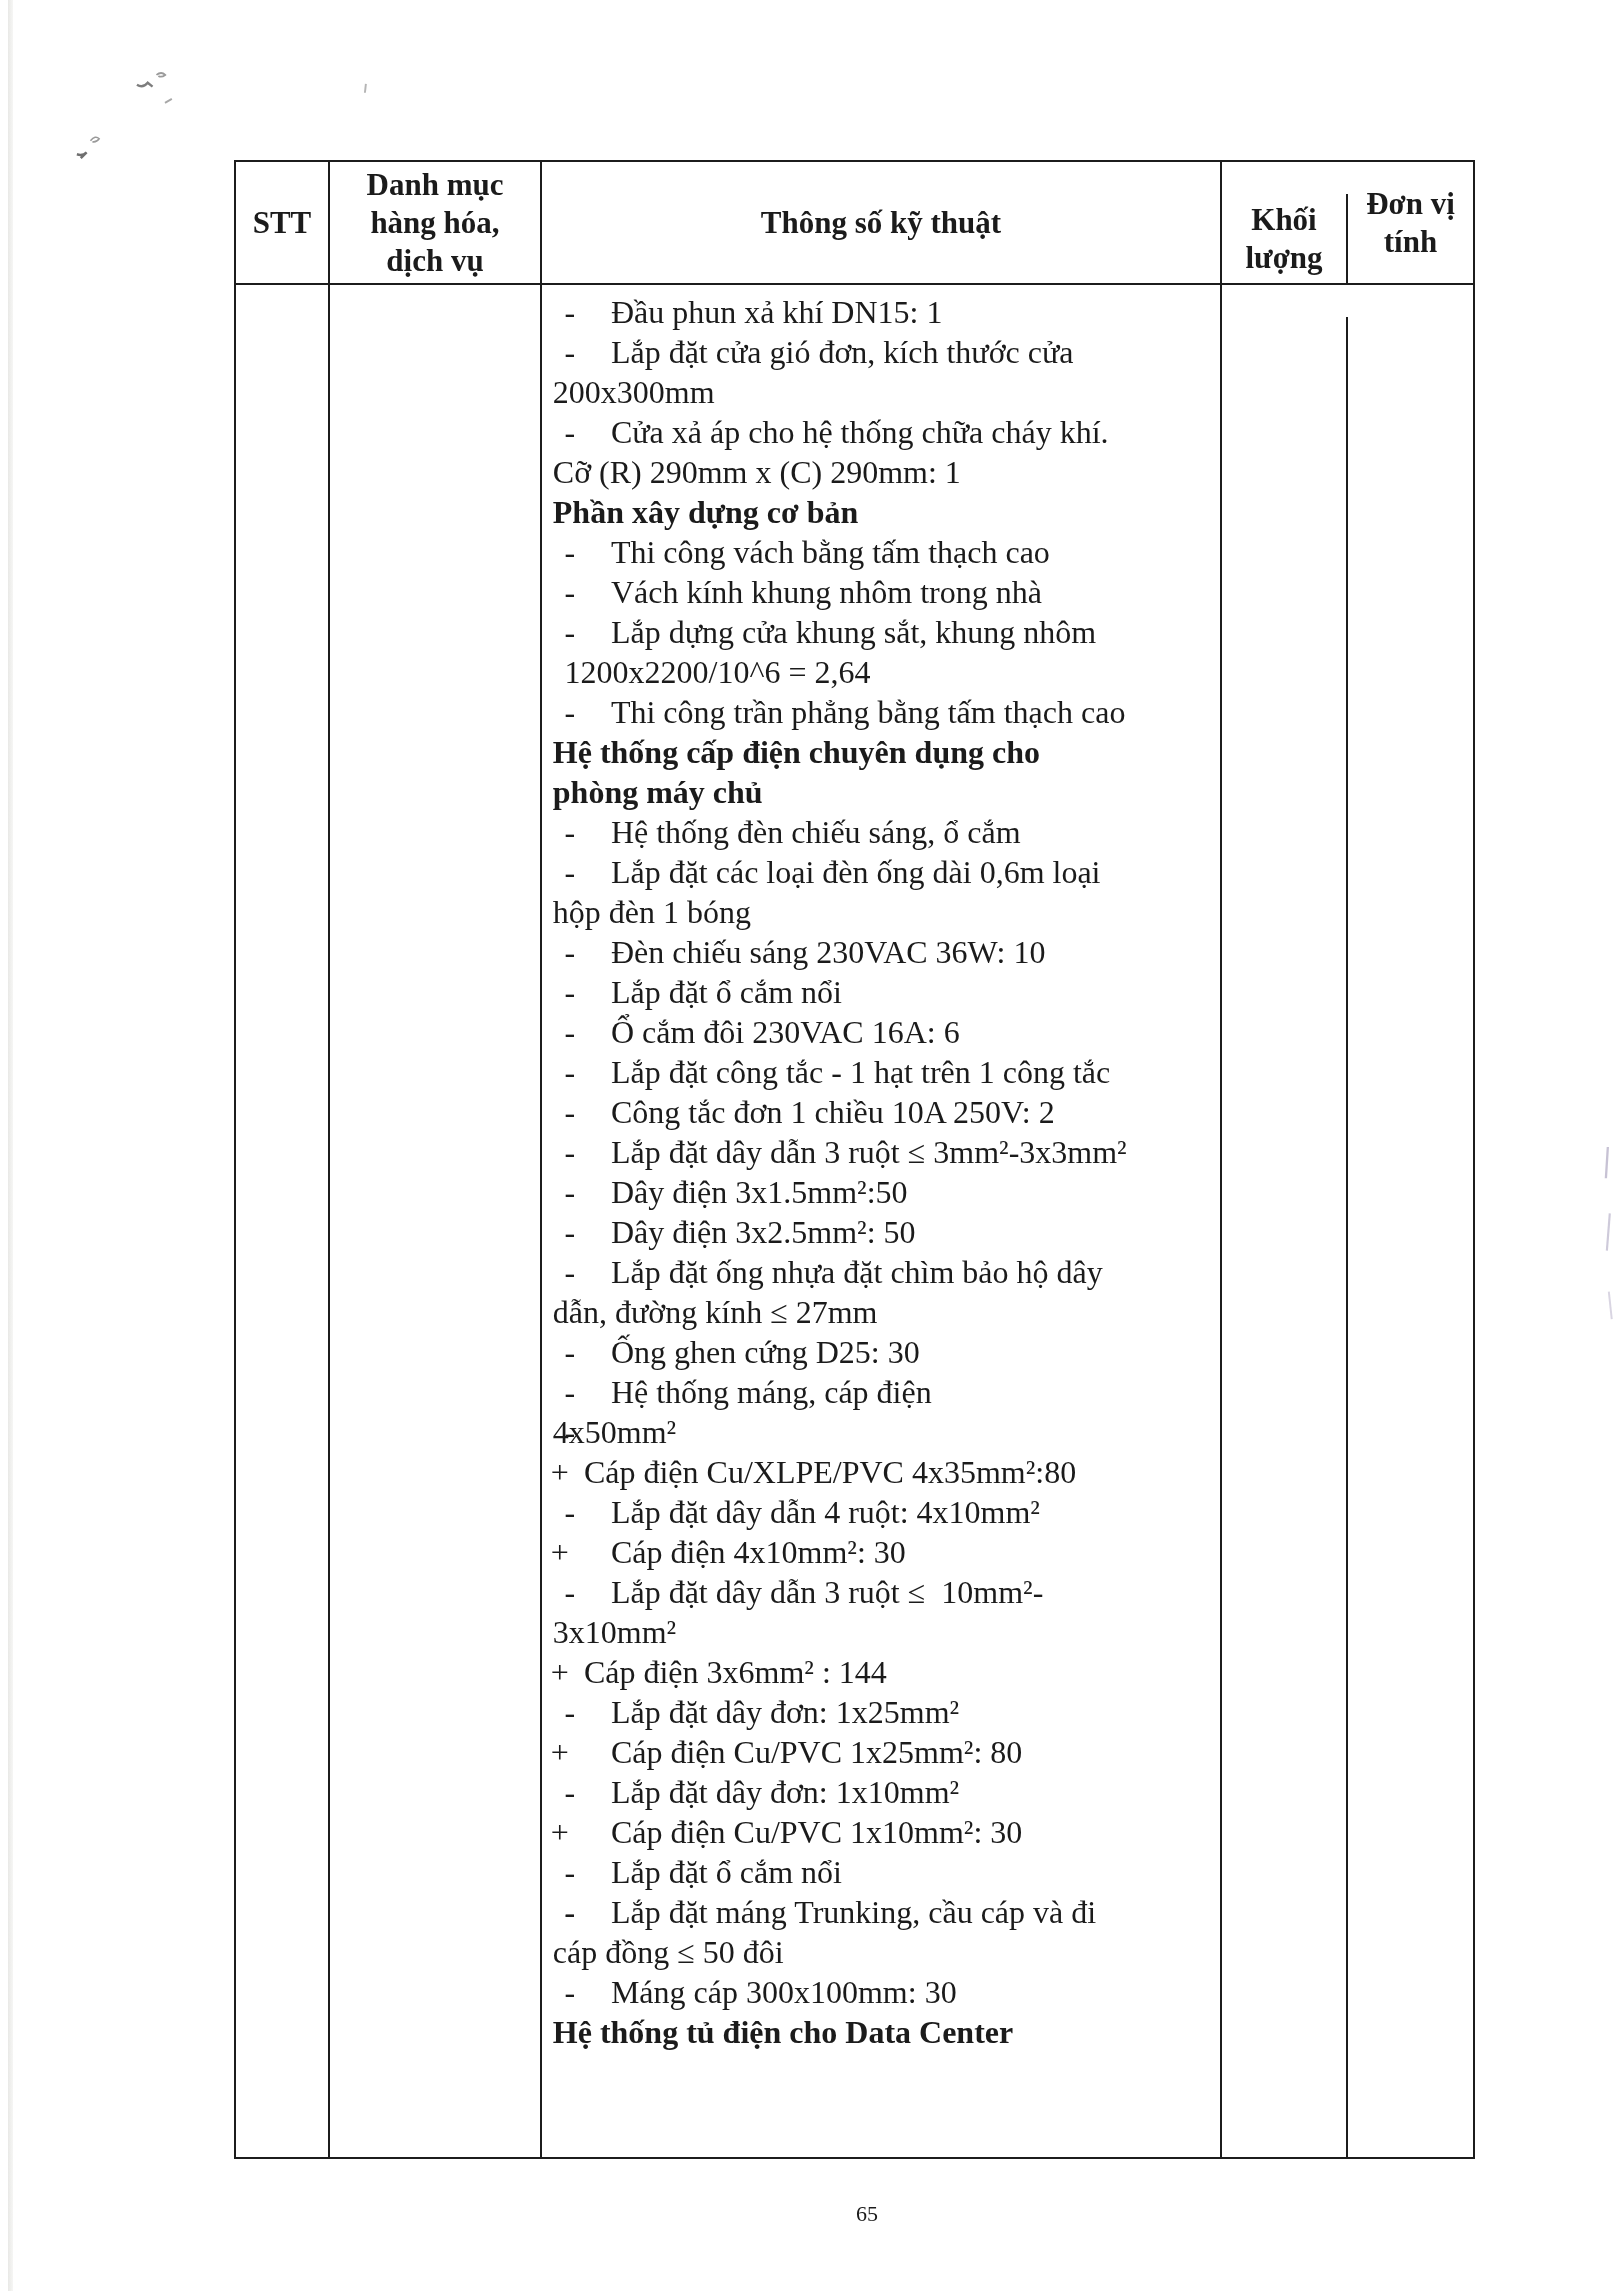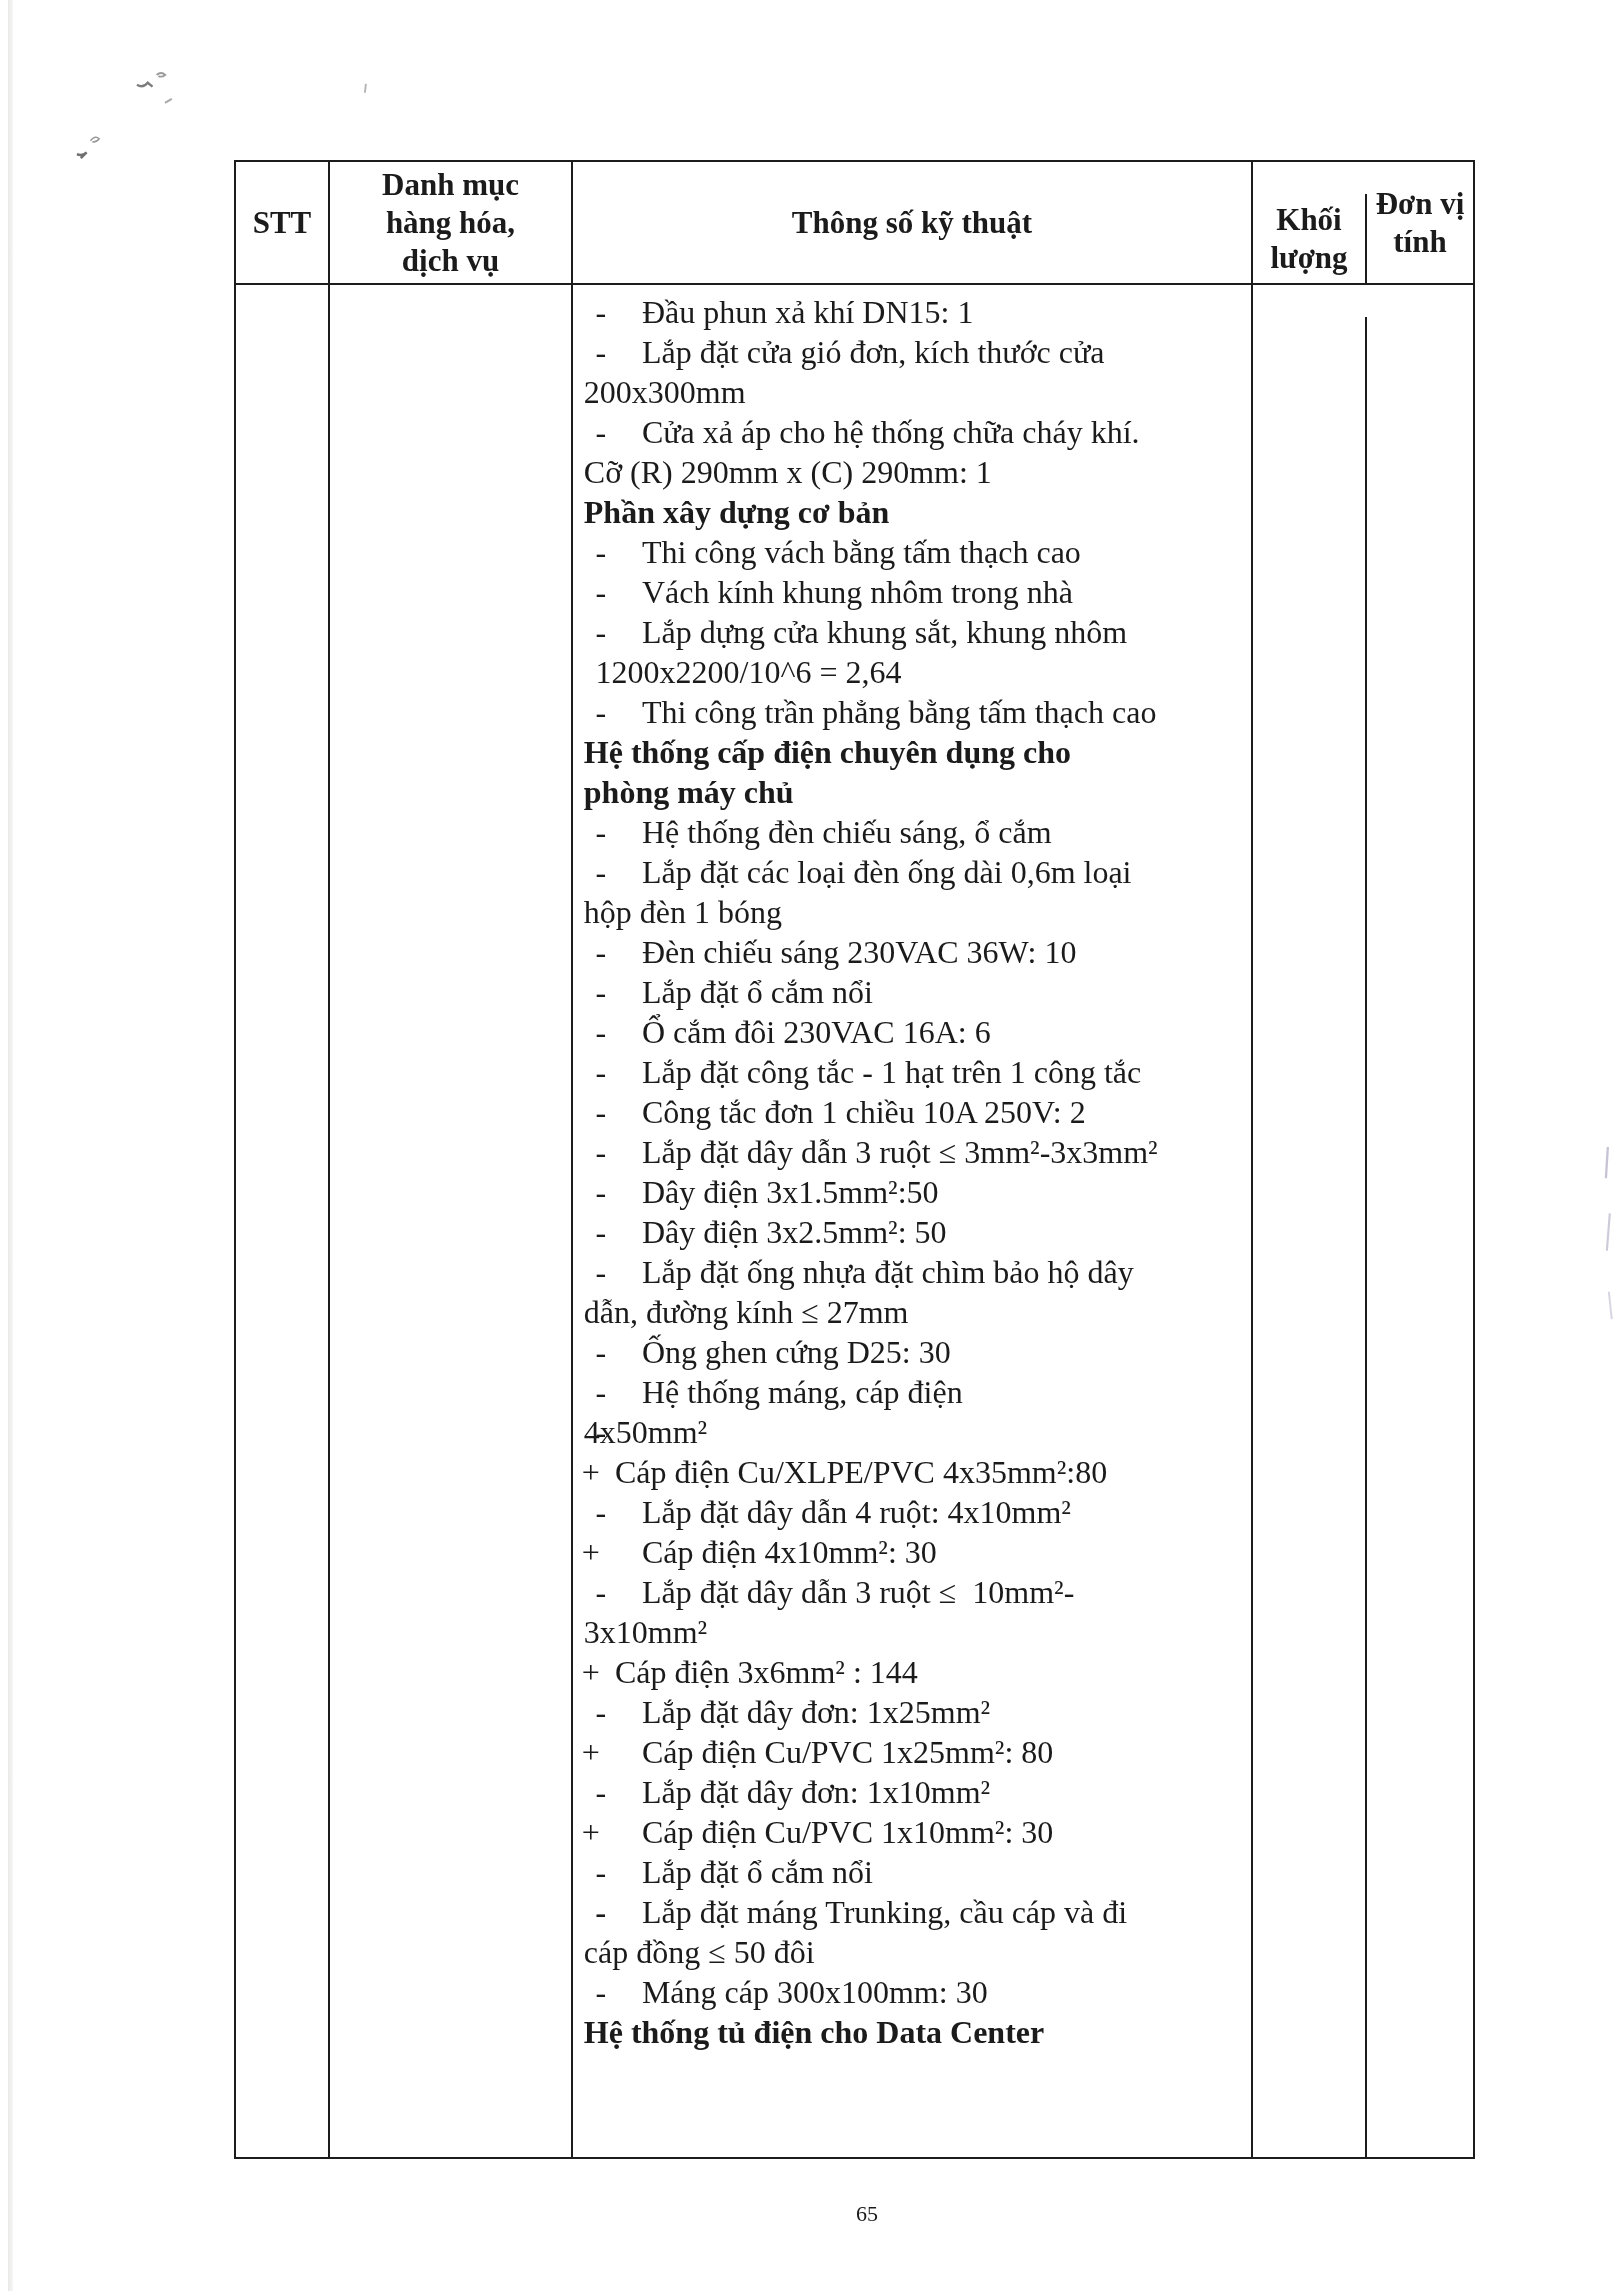--- a/index.html
+++ b/index.html
@@ -32,23 +32,23 @@
   .trow{display:flex;width:100%;box-sizing:border-box;}
   .thead{height:123px;border-bottom:2.9px solid #1c1c1c;}
   .tbody{flex:1;}
   .tcell{
     box-sizing:border-box;
     border-right:2px solid #1c1c1c;
     overflow:hidden;
   }
   .tcell:last-child{border-right:none;}
   .col-stt{width:94px;}
-  .col-item{width:243px;}
+  .col-item{width:212px;}
   .col-spec{width:680px;}
-  .col-qty{width:114px;margin-top:32px;}
+  .col-qty{width:126px;margin-top:32px;}
   .col-unit{flex:1;}
   .thead .tcell{
     display:flex;align-items:center;justify-content:center;
     text-align:center;
     font-weight:bold;font-size:31px;line-height:38px;
     white-space:pre-line;
   }
   
   .spec-cell{padding:6.9px 5.9px 0 5.9px;}
   .spec-line{

